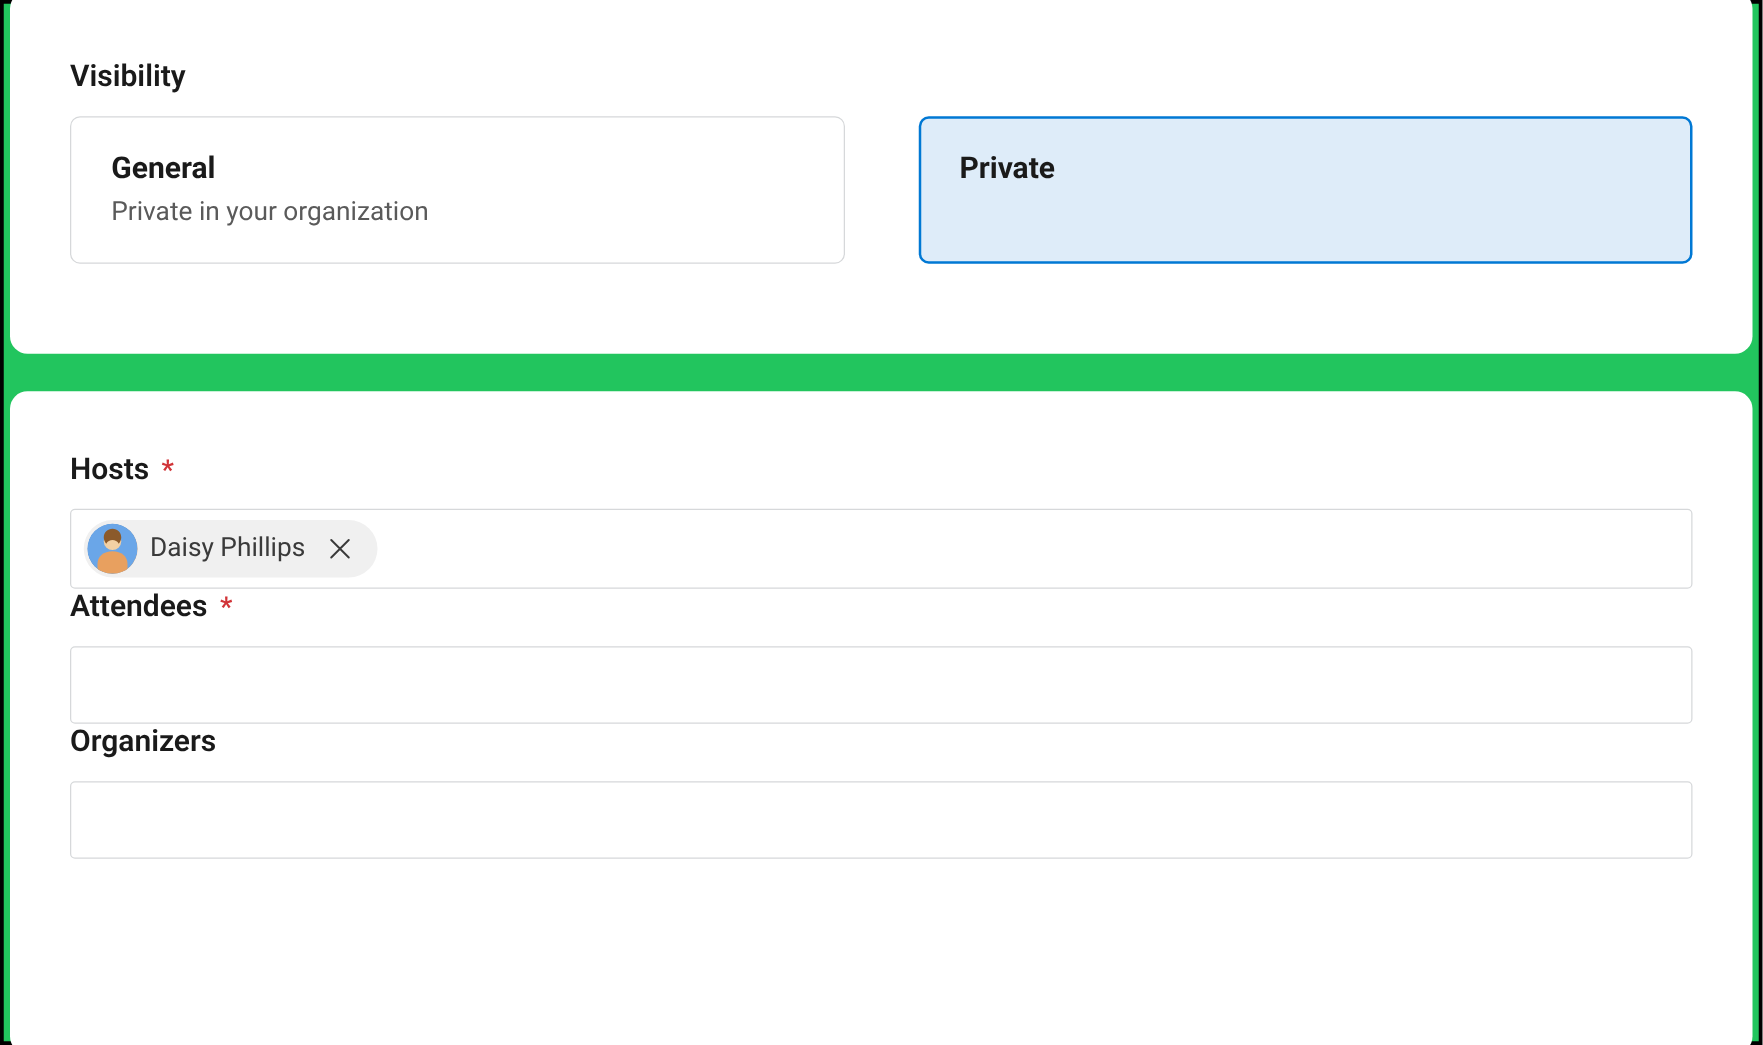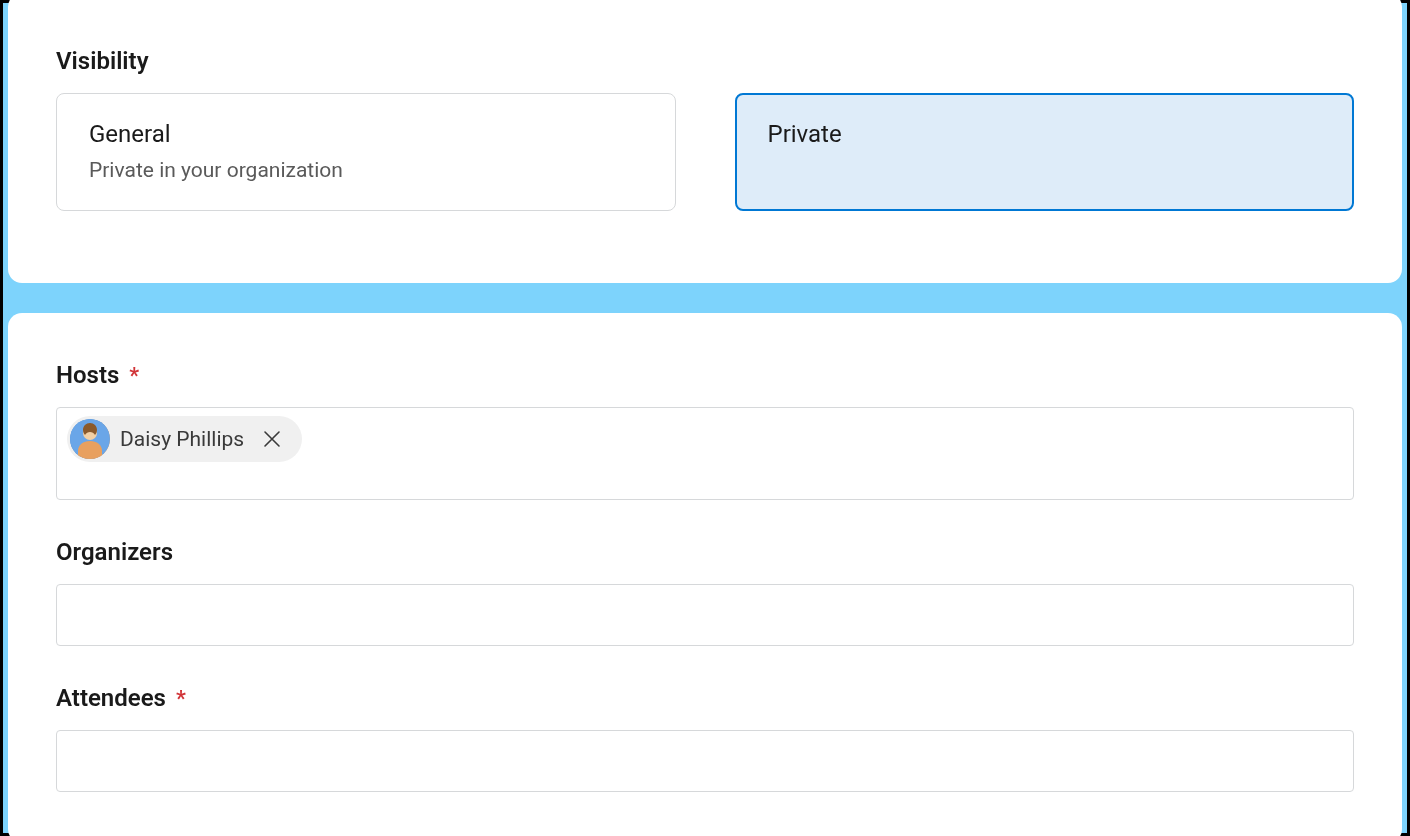--- a/index.html
+++ b/index.html
@@ -14,21 +14,21 @@
       height: 836px;
       overflow: hidden;
       position: relative;
     }
     .outer-frame {
       position: absolute;
       top: 3px;
       left: 3px;
       right: 3px;
       bottom: 3px;
-      background: #7dd3fc;
+      background: #22c55e;
     }
     .card {
       background: #fff;
       border-radius: 14px;
       margin: 0;
       padding: 0;
       position: absolute;
       left: 5px;
       right: 5px;
     }
@@ -66,44 +66,42 @@
       background: #fff;
     }
     .visibility-option.selected {
       border: 2px solid #0078d4;
       background: #deecf9;
       padding: 25px 31px 27px 31px;
       margin-left: 17px;
     }
     .visibility-option .opt-title {
       font-size: 24px;
-      font-weight: 400;
+      font-weight: 700;
       color: #1a1a1a;
       margin-bottom: 10px;
     }
     .visibility-option .opt-desc {
       font-size: 21px;
       font-weight: 400;
       color: #5a5a5a;
     }
     .field-block {
-      margin-bottom: 38px;
     }
     .input-box {
       width: 100%;
       min-height: 62px;
       border: 1px solid #d6d8da;
       border-radius: 4px;
       padding: 8px 10px;
       display: flex;
-      align-items: flex-start;
+      align-items: center;
       flex-wrap: wrap;
       gap: 6px;
       background: #fff;
-      flex-direction: column;
     }
     .input-box input {
       border: none;
       outline: none;
       flex: 1;
       min-width: 100px;
       font-size: 20px;
       height: 40px;
       background: transparent;
     }
@@ -193,31 +191,31 @@
               <path d="M3 3 L17 17 M17 3 L3 17" stroke="#3a3a3a" stroke-width="1.6" stroke-linecap="round" fill="none"></path>
             </svg>
           </span>
         </div>
         <input type="text" style="">
       </div>
     </div>
 
     <div class="field-block">
       <div class="section-label">
-        <span>Organizers</span>
+        <span>Attendees</span>
+        <span class="required">*</span>
       </div>
       <div class="input-box">
         <input type="text" style="">
       </div>
     </div>
 
     <div class="field-block">
       <div class="section-label">
-        <span>Attendees</span>
-        <span class="required">*</span>
+        <span>Organizers</span>
       </div>
       <div class="input-box">
         <input type="text" style="">
       </div>
     </div>
 
   </div>
 
 </div>
 

